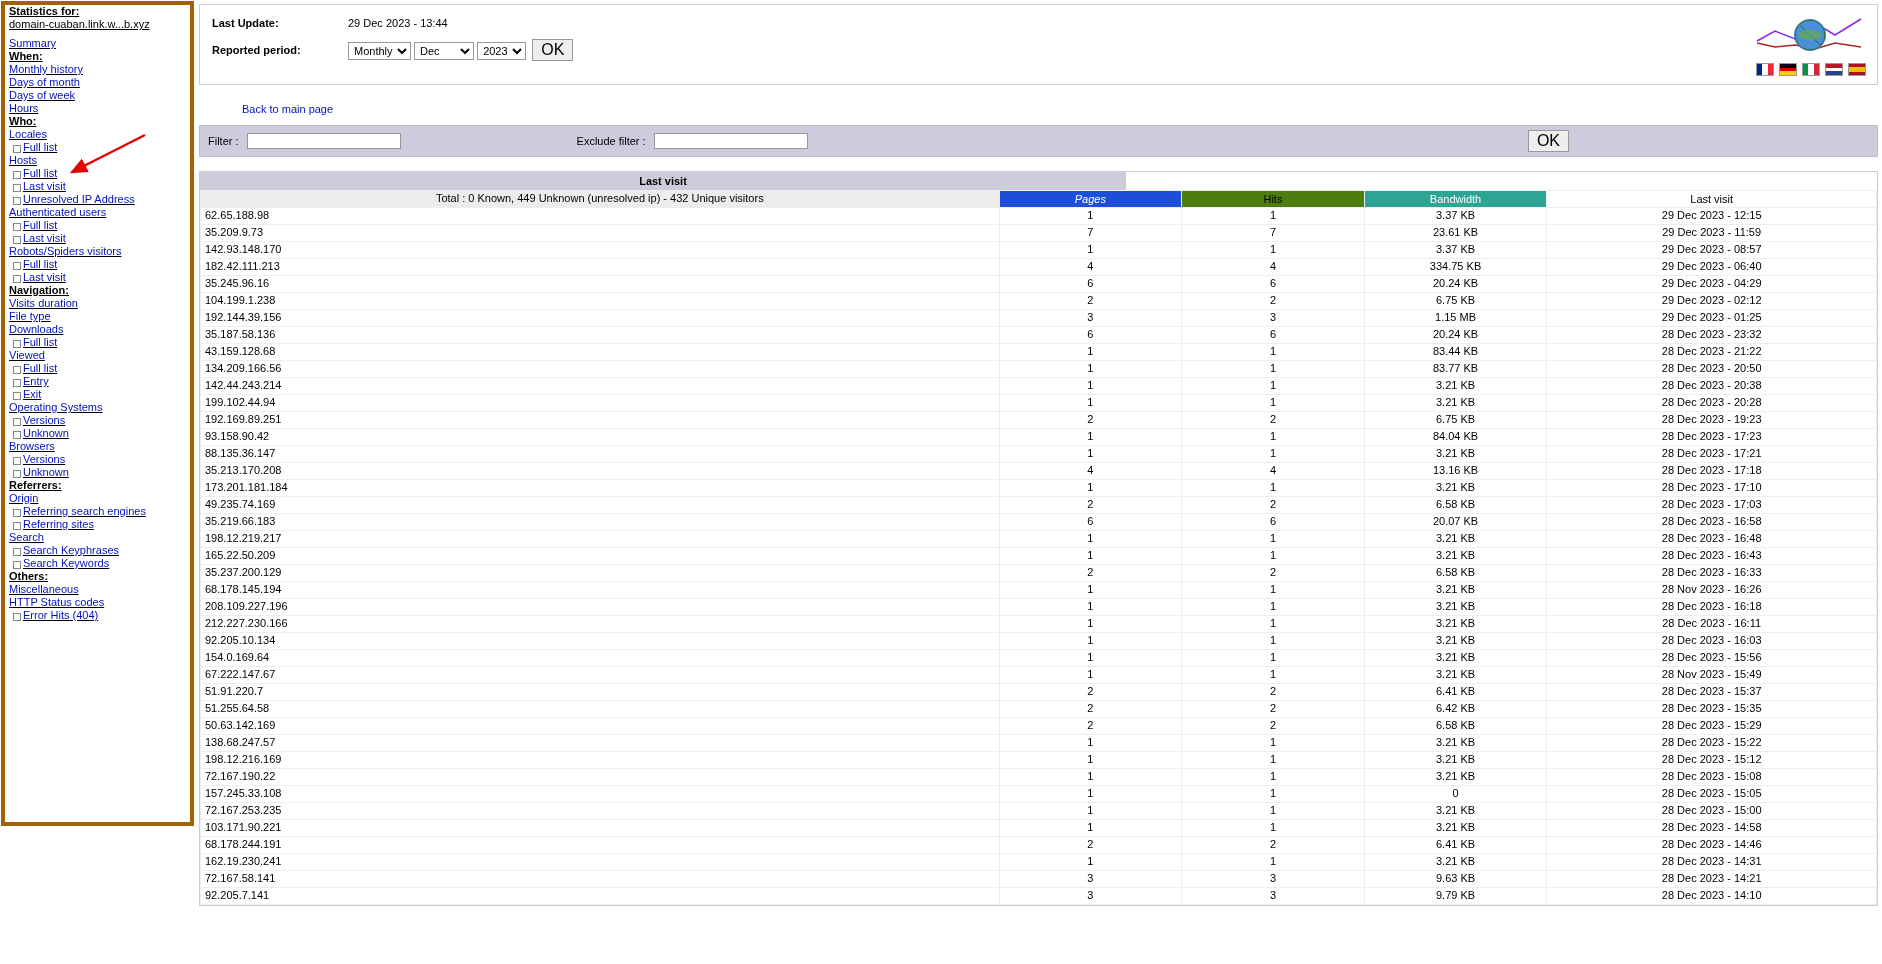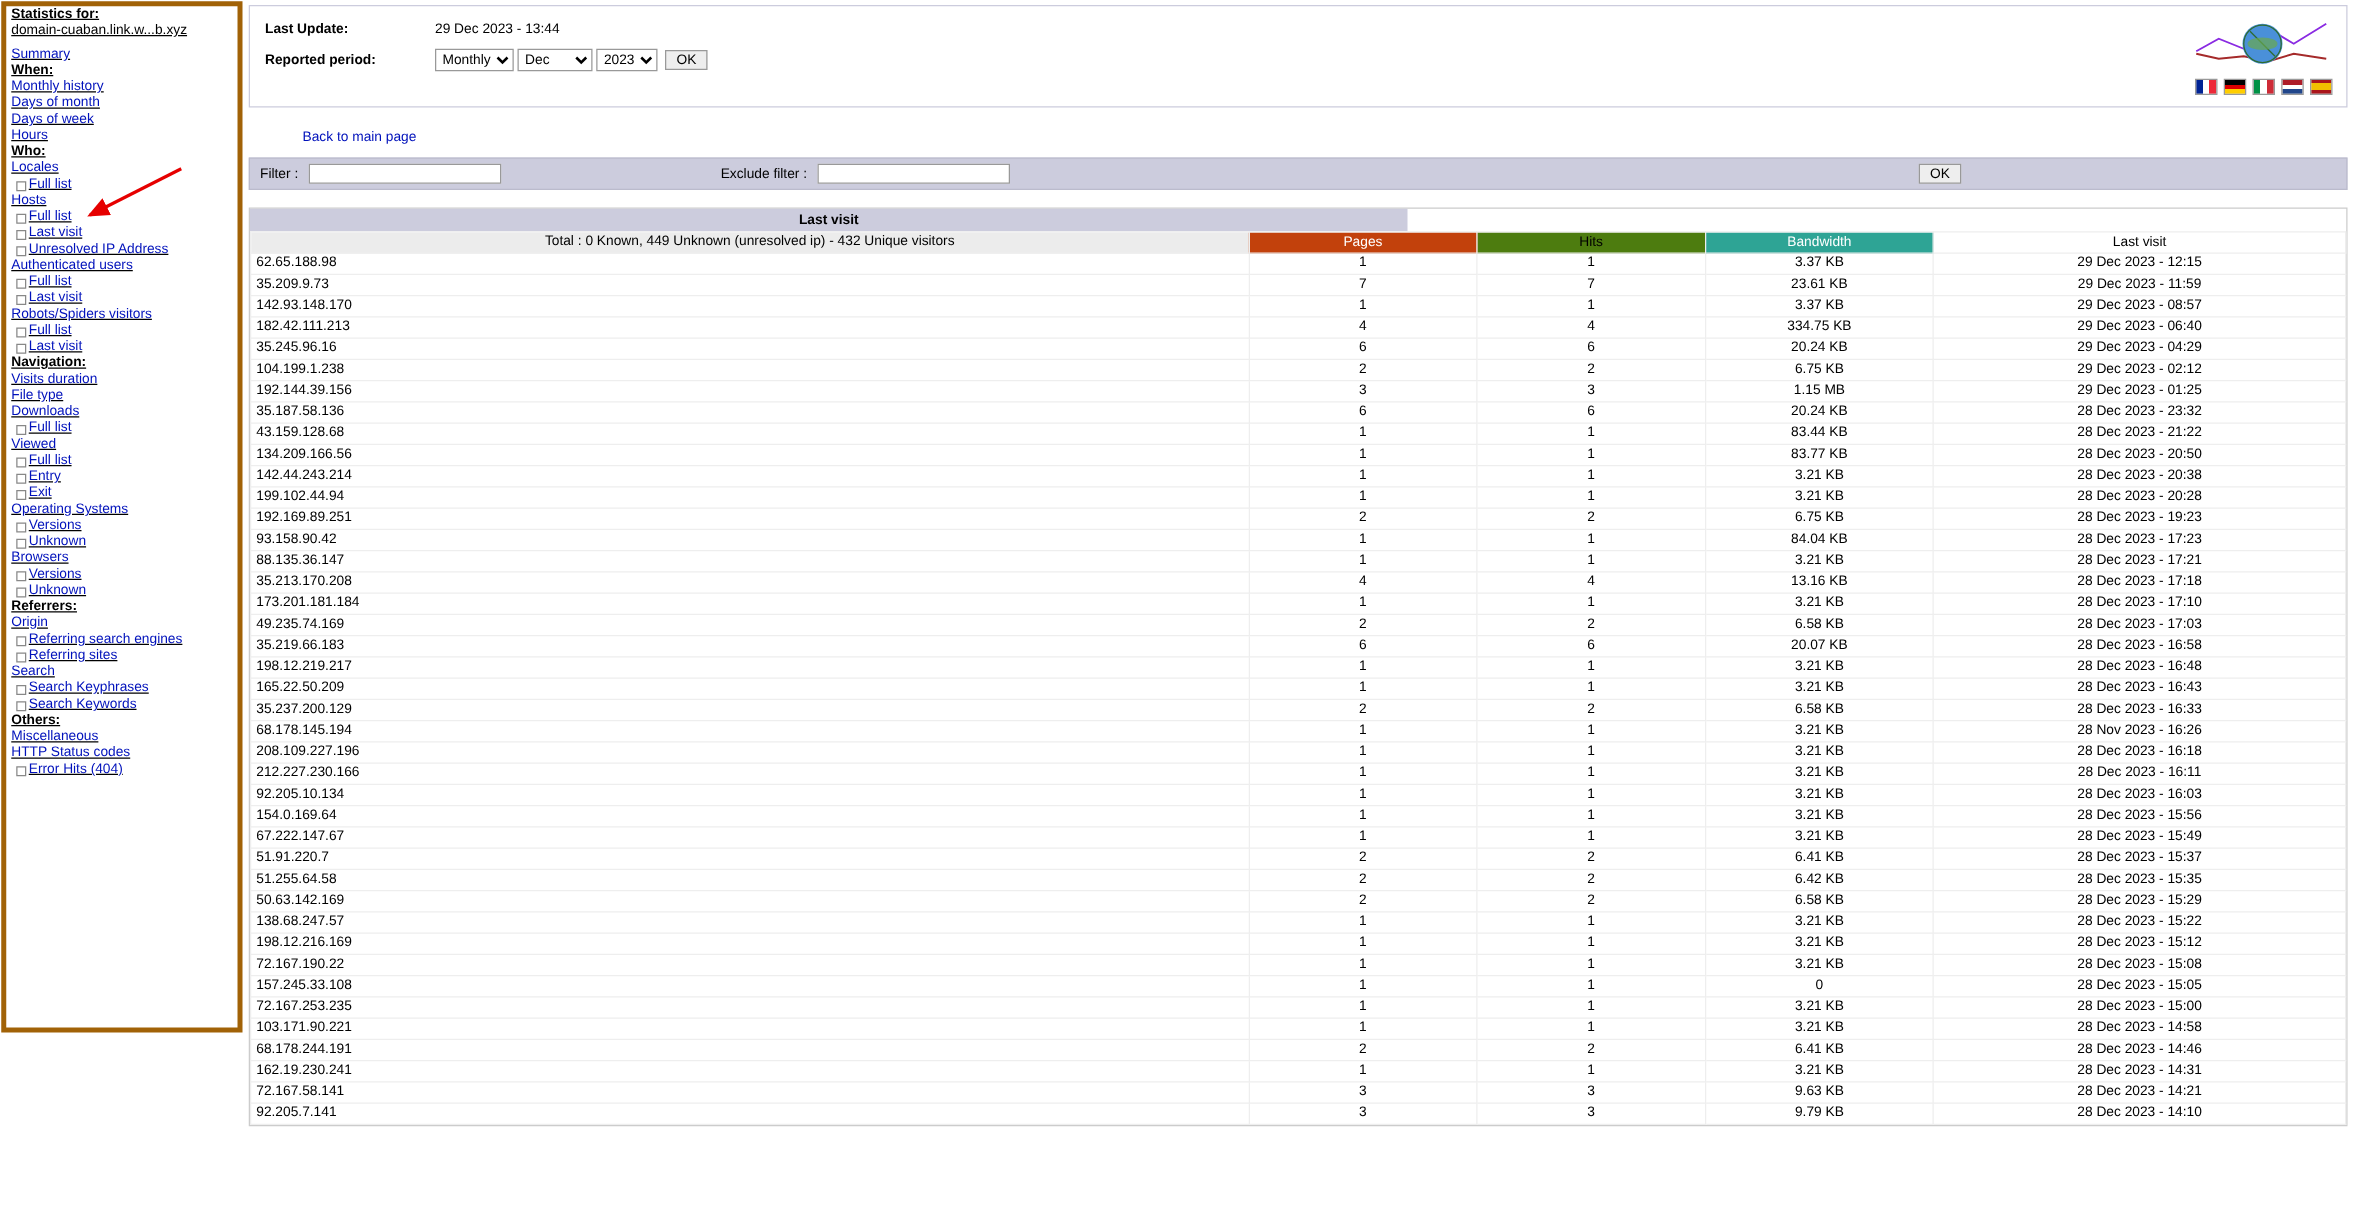--- a/index.html
+++ b/index.html
@@ -9,37 +9,37 @@
   .sidebar { width:185px; border:4px solid #a16207; margin:1px; padding:0 0 200px 0;text-decoration:underline; }
   .sidebar .row { padding:0 4px; line-height:13px; white-space:nowrap; }
   .sidebar .heading { font-weight:bold; }
   .sidebar .sub { padding-left:18px; position:relative; }
   .sidebar .sub::before { content:""; position:absolute; left:8px; top:4px; width:6px; height:6px; border:1px solid #888; }
   .main { flex:1; margin:4px; }
   .header-box { border:1px solid #ccd; padding:6px 10px; display:flex; justify-content:space-between; align-items:flex-start; }
   .header-left table td { padding:4px 14px 4px 0; vertical-align:middle; font-size:11px; }
   .header-left table td:first-child { font-weight:bold; width:120px; }
   select, input[type=text] { font-size:11px; border:1px solid #999; padding:1px; background:#fff; }
-  .btn { font-size:11px; padding:1px 8px; border:1px solid #999; background:#eee; cursor:pointer; }
+  .btn { font-size:16px; padding:1px 8px; border:1px solid #999; background:#eee; cursor:pointer; }
   .logo { text-align:right; }
   .logo svg { display:block; }
   .flags { margin-top:4px; text-align:center; }
   .flags span { display:inline-block; width:16px; height:11px; margin:0 1px; border:1px solid #999; }
   .back { margin:18px 0 10px 6px;padding-left:37px; }
   .filter-bar { background:#CCCCDD; border:1px solid #bbbbcc; padding:4px 8px; display:flex; align-items:center; gap:8px; }
   .filter-bar .lbl { font-size:11px; }
   .filter-bar .spacer { flex:0 0 160px; }
   .filter-bar .push { margin-left:auto; }
   .table-wrap { border:1px solid #ccc; margin-top:14px; }
   .table-title { background:#CCCCDD; text-align:center; font-weight:bold; padding:3px; }
   table.data { width:100%; border-collapse:collapse; }
   table.data td, table.data th { border:1px solid #eee; padding:1px 4px; font-size:11px; height:14px; white-space:nowrap; }
   table.data .total-row td { background:#ECECEC; text-align:center; }
   table.data th { font-weight:normal; text-align:center; }
-  th.pages { background:#c2410c; color:#fff; min-width:68px;}
+  th.pages { background:#1d4ed8; color:#fff; min-width:68px;font-style:italic;}
   th.hits { background:#4d7c0f; min-width:68px;}
   th.bw { background:#2EA495; color:#fff; min-width:68px;}
   th.lv { background:#fff; min-width:130px; }
   table.data td.host { width:auto; }
   table.data td.num { text-align:center; }
   .arrow { position:absolute; pointer-events:none; }
 </style>
 </head>
 <body>
 
@@ -349,21 +349,21 @@
               <td class="num">1</td>
               <td class="num">1</td>
               <td class="num">3.21 KB</td>
               <td class="num">28 Dec 2023 - 15:56</td>
             </tr>
             <tr>
               <td class="host">67.222.147.67</td>
               <td class="num">1</td>
               <td class="num">1</td>
               <td class="num">3.21 KB</td>
-              <td class="num">28 Dec 2023 - 15:49</td>
+              <td class="num">28 Nov 2023 - 15:49</td>
             </tr>
             <tr>
               <td class="host">51.91.220.7</td>
               <td class="num">2</td>
               <td class="num">2</td>
               <td class="num">6.41 KB</td>
               <td class="num">28 Dec 2023 - 15:37</td>
             </tr>
             <tr>
               <td class="host">51.255.64.58</td>

